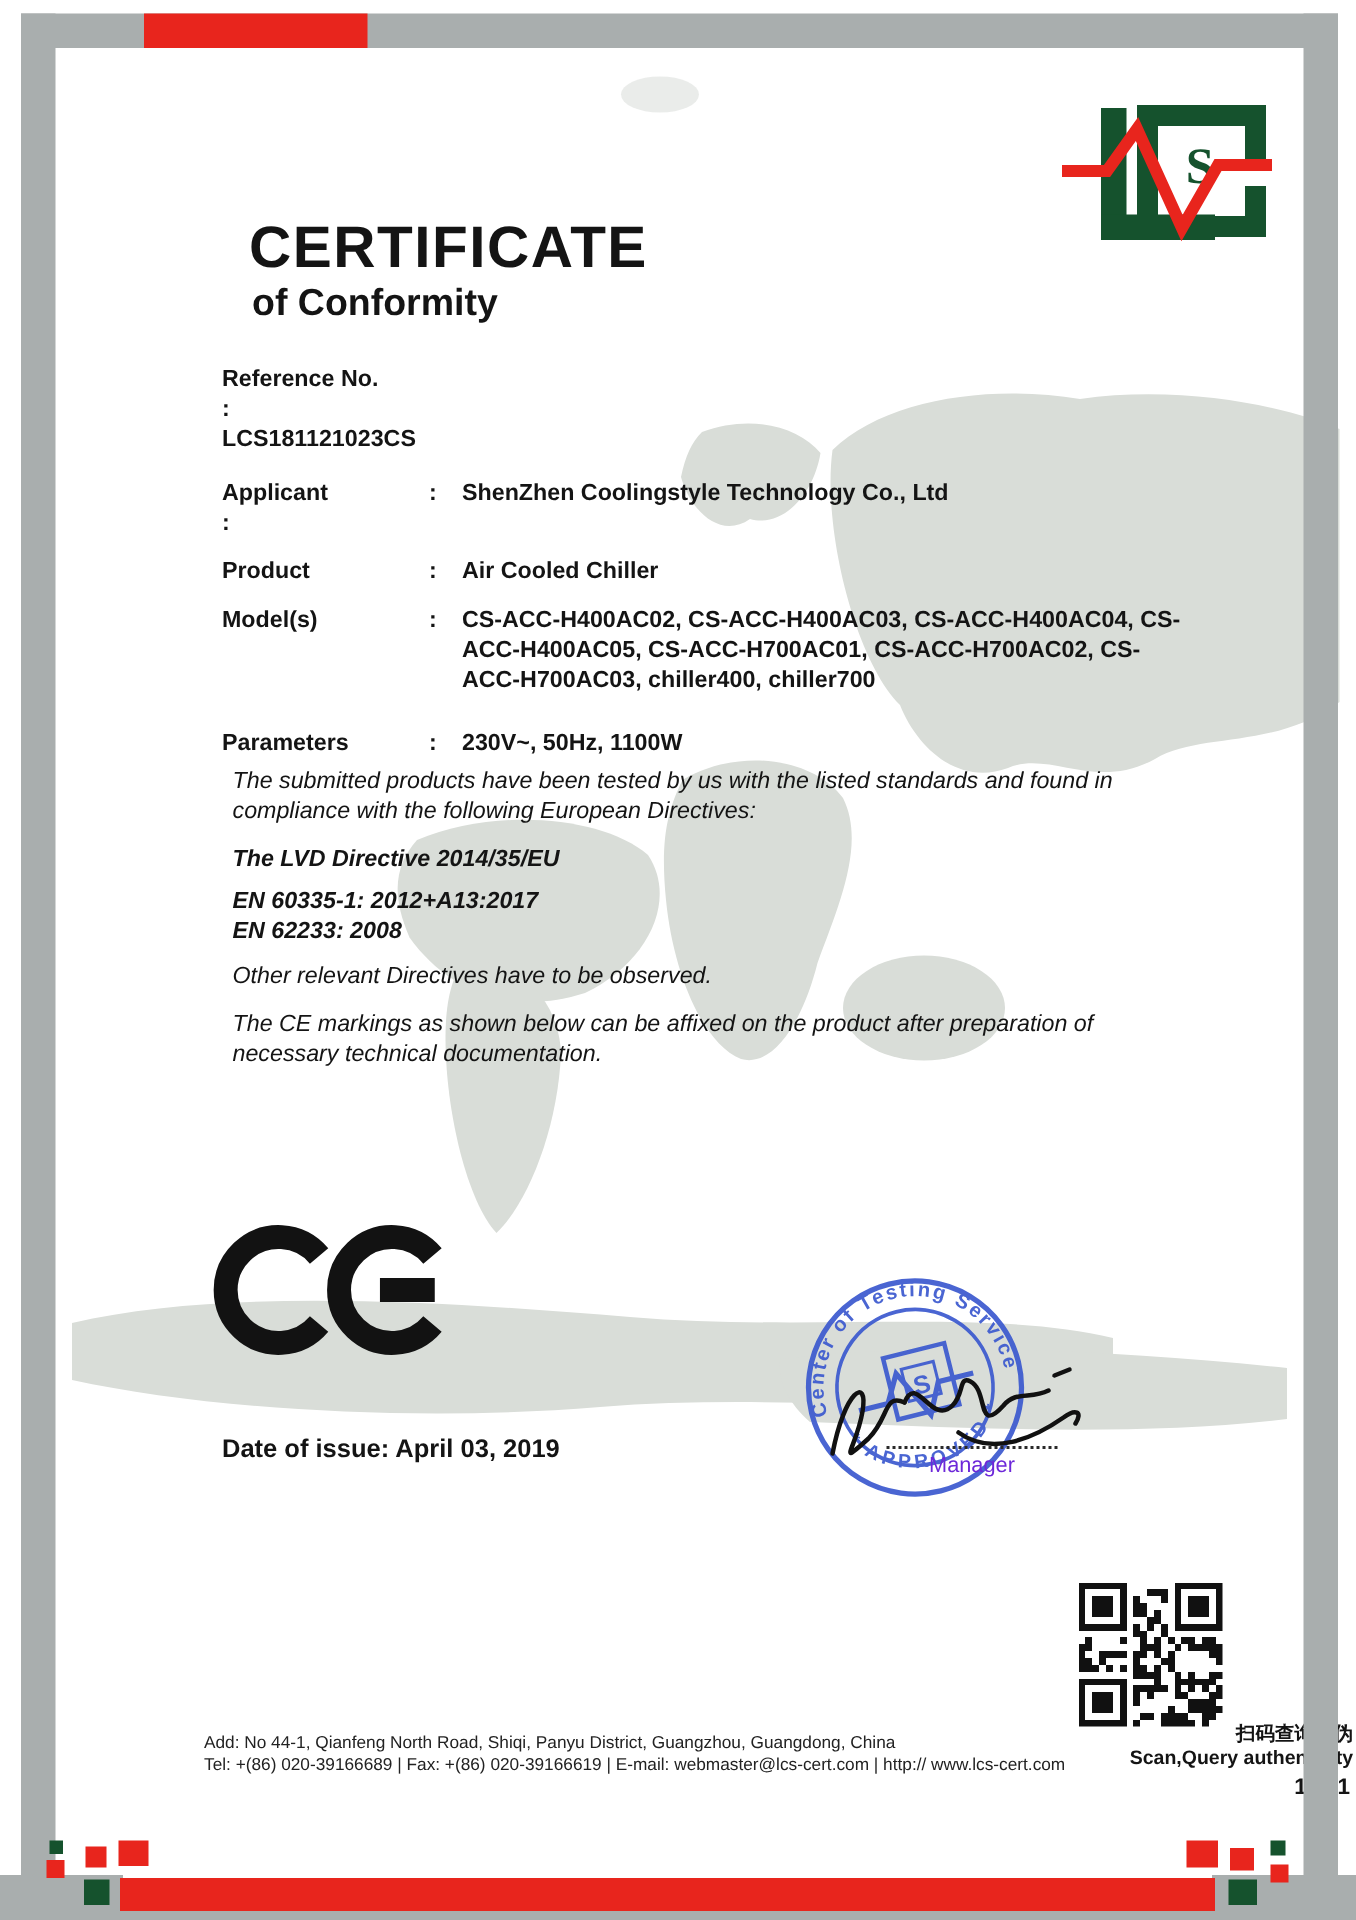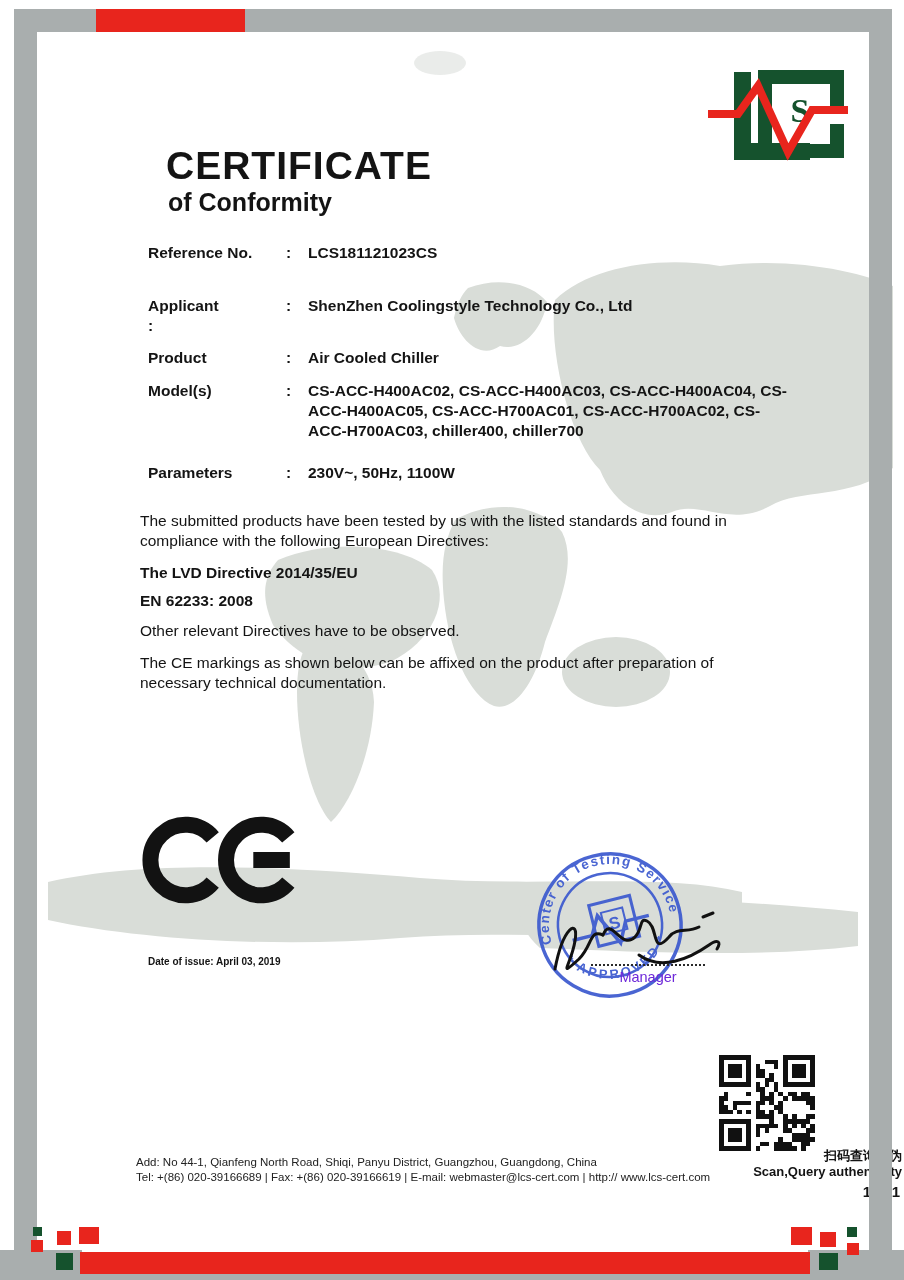--- a/index.html
+++ b/index.html
@@ -37,28 +37,28 @@
   
   .content{position:absolute;z-index:2;}
   .logo{left:708px;top:60px;width:140px;height:112px;}
   .title{left:166px;top:144px;font-size:39px;font-weight:bold;letter-spacing:1px;}
   .subtitle{left:168px;top:188px;font-size:25px;font-weight:bold;}
   .fields{left:148px;top:243px;width:648px;}
   .f-row{display:flex;font-weight:bold;font-size:15.5px;line-height:20px;}
   .f-label{width:138px;flex:none;}
   .f-colon{width:22px;flex:none;}
   .f-value{flex:1;}
-  .m-ref{margin-bottom:33px;} .m-app{} .m-addr{margin-bottom:12px;}
+  .m-ref{margin-bottom:16px;flex-direction:column;} .m-app{} .m-addr{margin-bottom:12px;}
   .m-prod{margin-bottom:13px;} .m-model{margin-bottom:22px;}
-  .bodytext{left:140px;top:511px;width:594px;font-size:15.5px;line-height:20px;}
+  .bodytext{left:155px;top:511px;width:594px;font-size:15.5px;line-height:20px;font-style:italic;}
   .bodytext p{margin:0 0 12px 0;}
   .bodytext p.b{font-weight:bold;}
   .bodytext p.std{margin-bottom:10px;}
   .ce{left:142px;top:808px;width:168px;height:104px;}
-  .date-issue{left:148px;top:956px;font-size:10px;font-weight:bold;}
+  .date-issue{left:148px;top:956px;font-size:17px;font-weight:bold;}
   .stamp{left:526px;top:841px;width:168px;height:168px;opacity:.92;}
   .signature{left:543px;top:893px;width:190px;height:92px;z-index:3;}
   .sig-line{position:absolute;left:591px;top:964px;width:114px;border-bottom:2px dotted #2a2a2a;z-index:3;}
   .manager{position:absolute;left:591px;top:969px;width:114px;text-align:center;font-size:14.5px;color:#6d28d9;z-index:3;}
   .qr{left:719px;top:1055px;width:96px;height:96px;}
   .qr-captions{left:688px;top:1148px;width:214px;text-align:right;}
   .qr-zh{font-size:13px;font-weight:bold;line-height:16px;}
   .qr-en{font-size:13px;font-weight:bold;line-height:16px;}
   .page-num{font-size:15px;font-weight:bold;margin-top:3px;padding-left:40px;letter-spacing:2px;}
   .footer{left:136px;top:1155px;width:520px;font-size:11.5px;line-height:14.5px;color:#222;}
@@ -143,20 +143,21 @@
     <div class="f-row">
       <span class="f-label">Parameters</span>
       <span class="f-colon">:</span>
       <span class="f-value">230V~, 50Hz, 1100W</span>
     </div>
   </div>
 
   <div class="content bodytext">
     <p>The submitted products have been tested by us with the listed standards and found in compliance with the following European Directives:</p>
     <p class="b" style="margin-bottom:8px;">The LVD Directive 2014/35/EU</p>
+    <p class="b std" style="margin-bottom:0;">EN 60335-1: 2012+A13:2017</p>
     <p class="b std">EN 62233: 2008</p>
     <p>Other relevant Directives have to be observed.</p>
     <p style="margin-bottom:9px;">The CE markings as shown below can be affixed on the product after preparation of necessary technical documentation.</p>
   </div>
 
   <svg class="content ce" viewBox="0 0 200 104">
     <g fill="none" stroke="#121212" stroke-width="19">
       <path d="M84.2,25 A42,42 0 1 0 84.2,79"></path>
       <path d="M174.2,25 A42,42 0 1 0 174.2,79"></path>
       <path d="M132.5,52 L176,52"></path>

